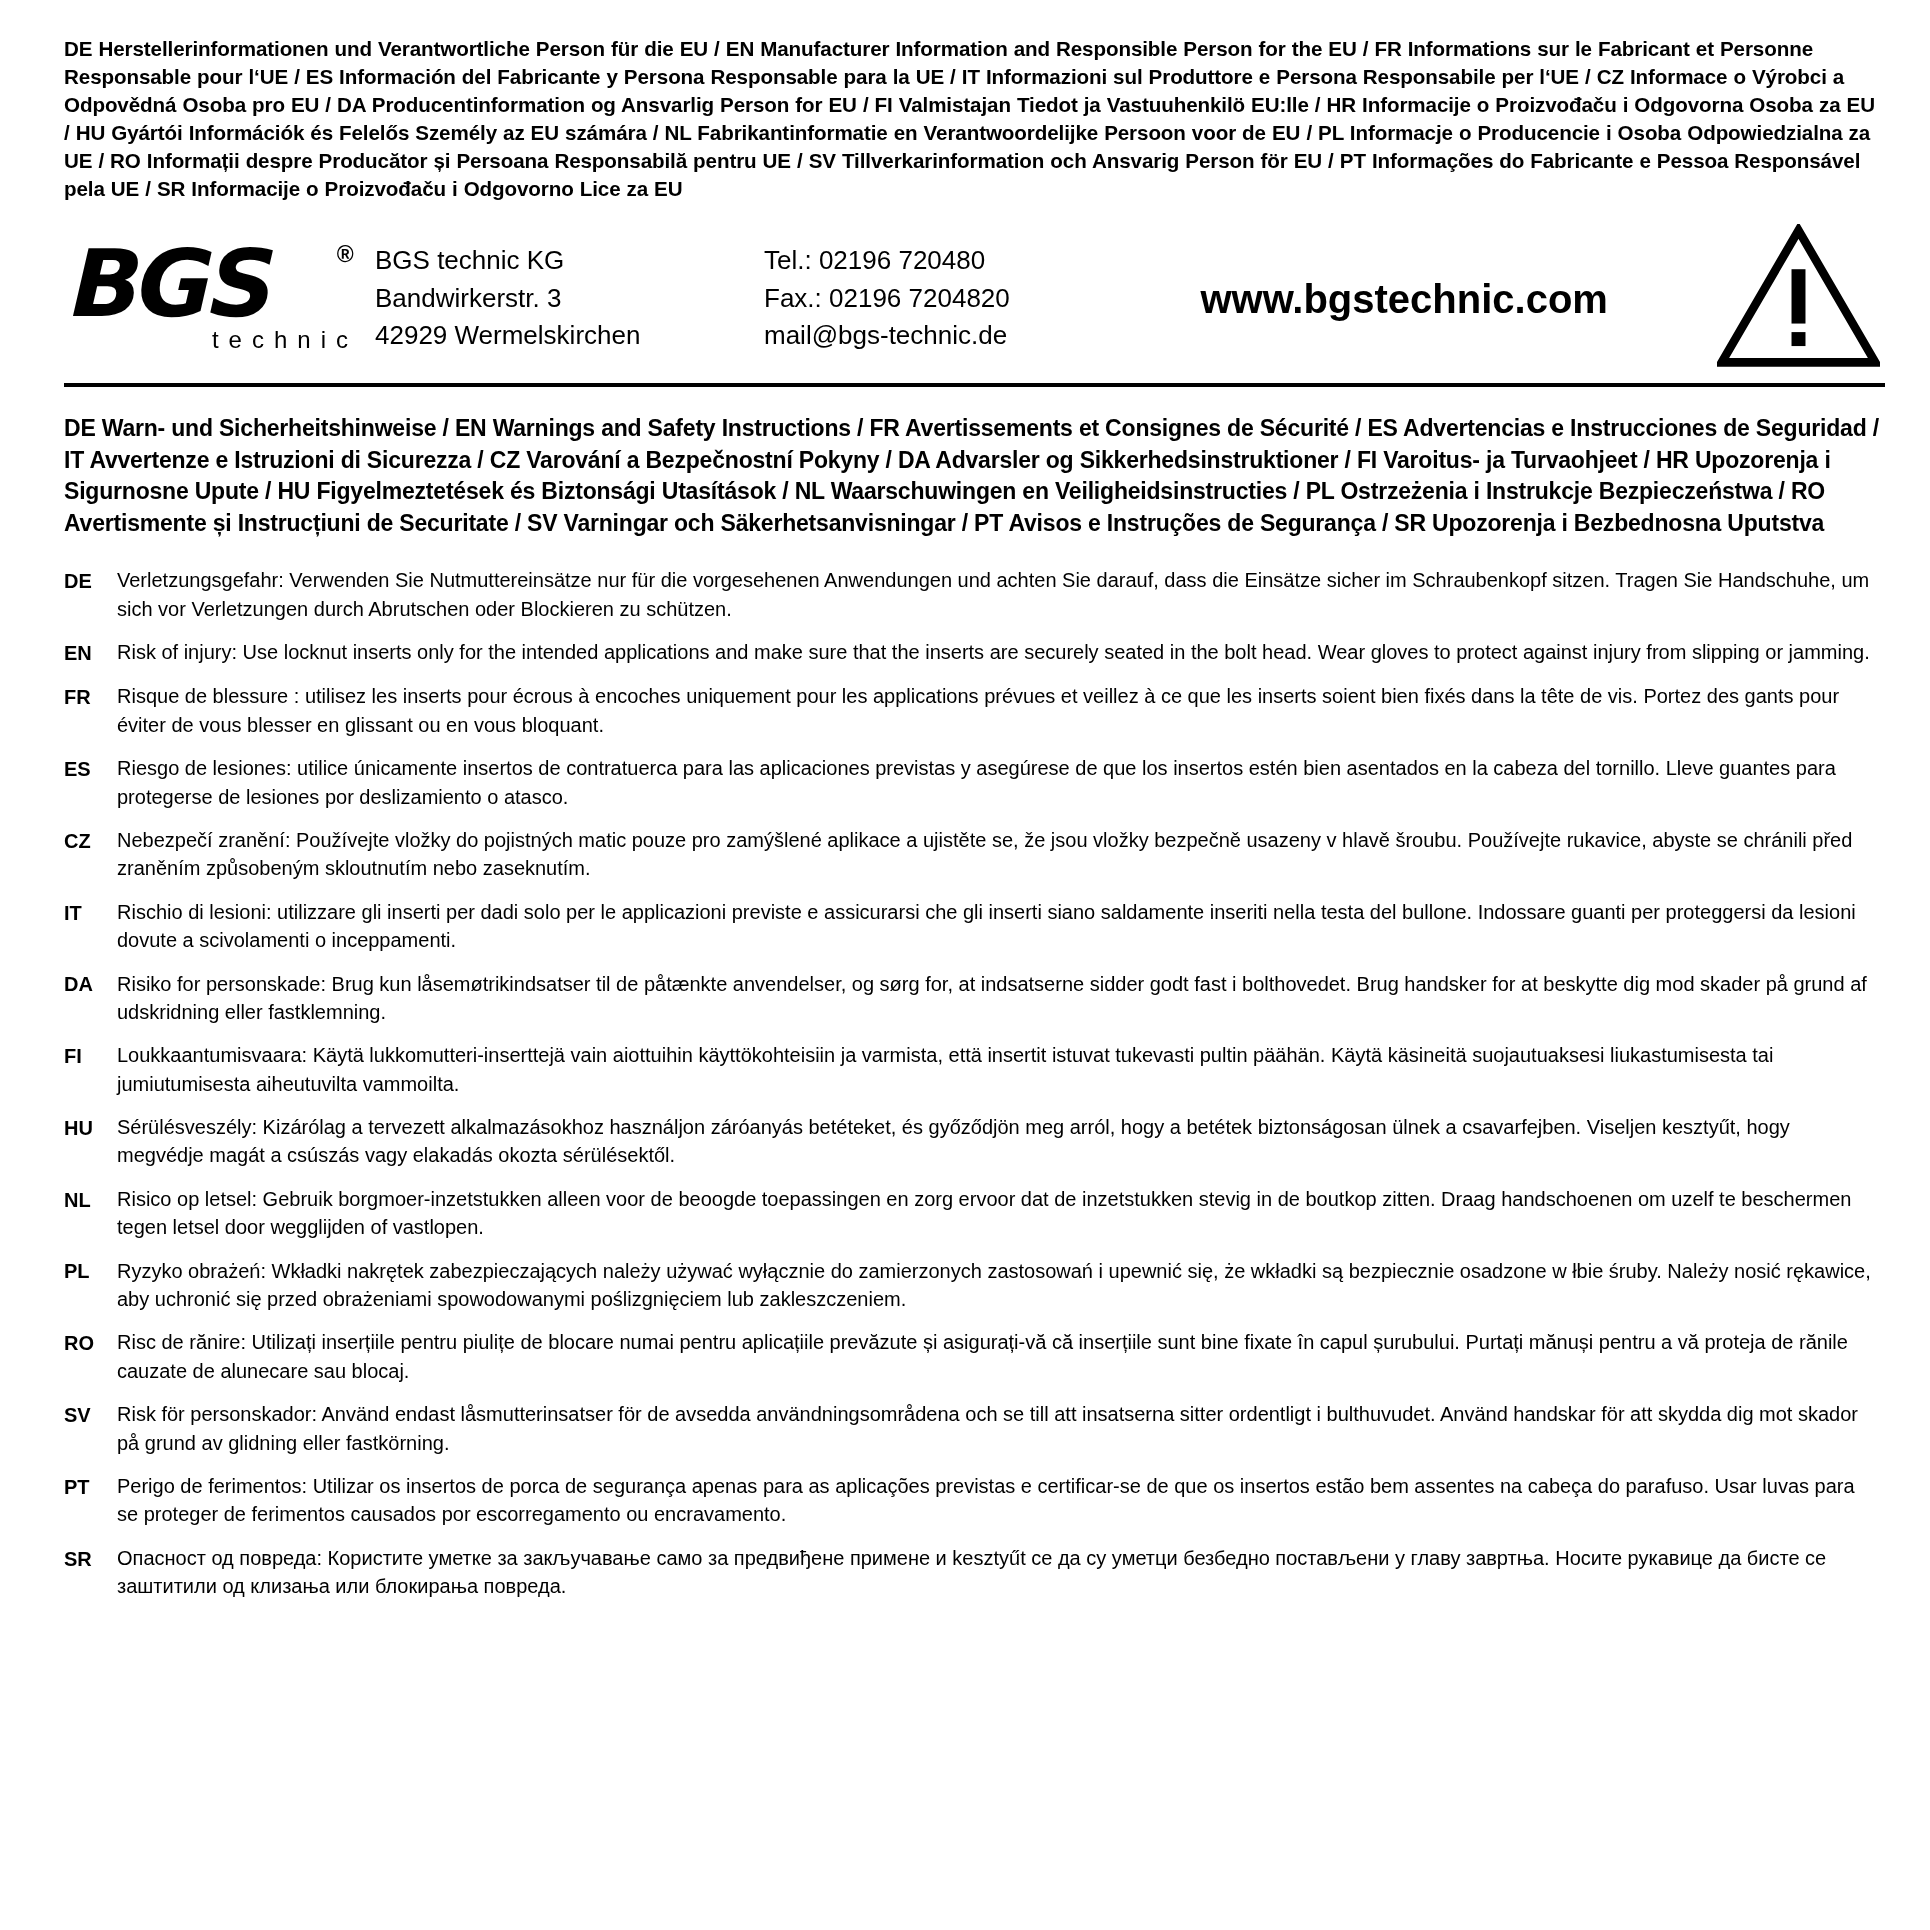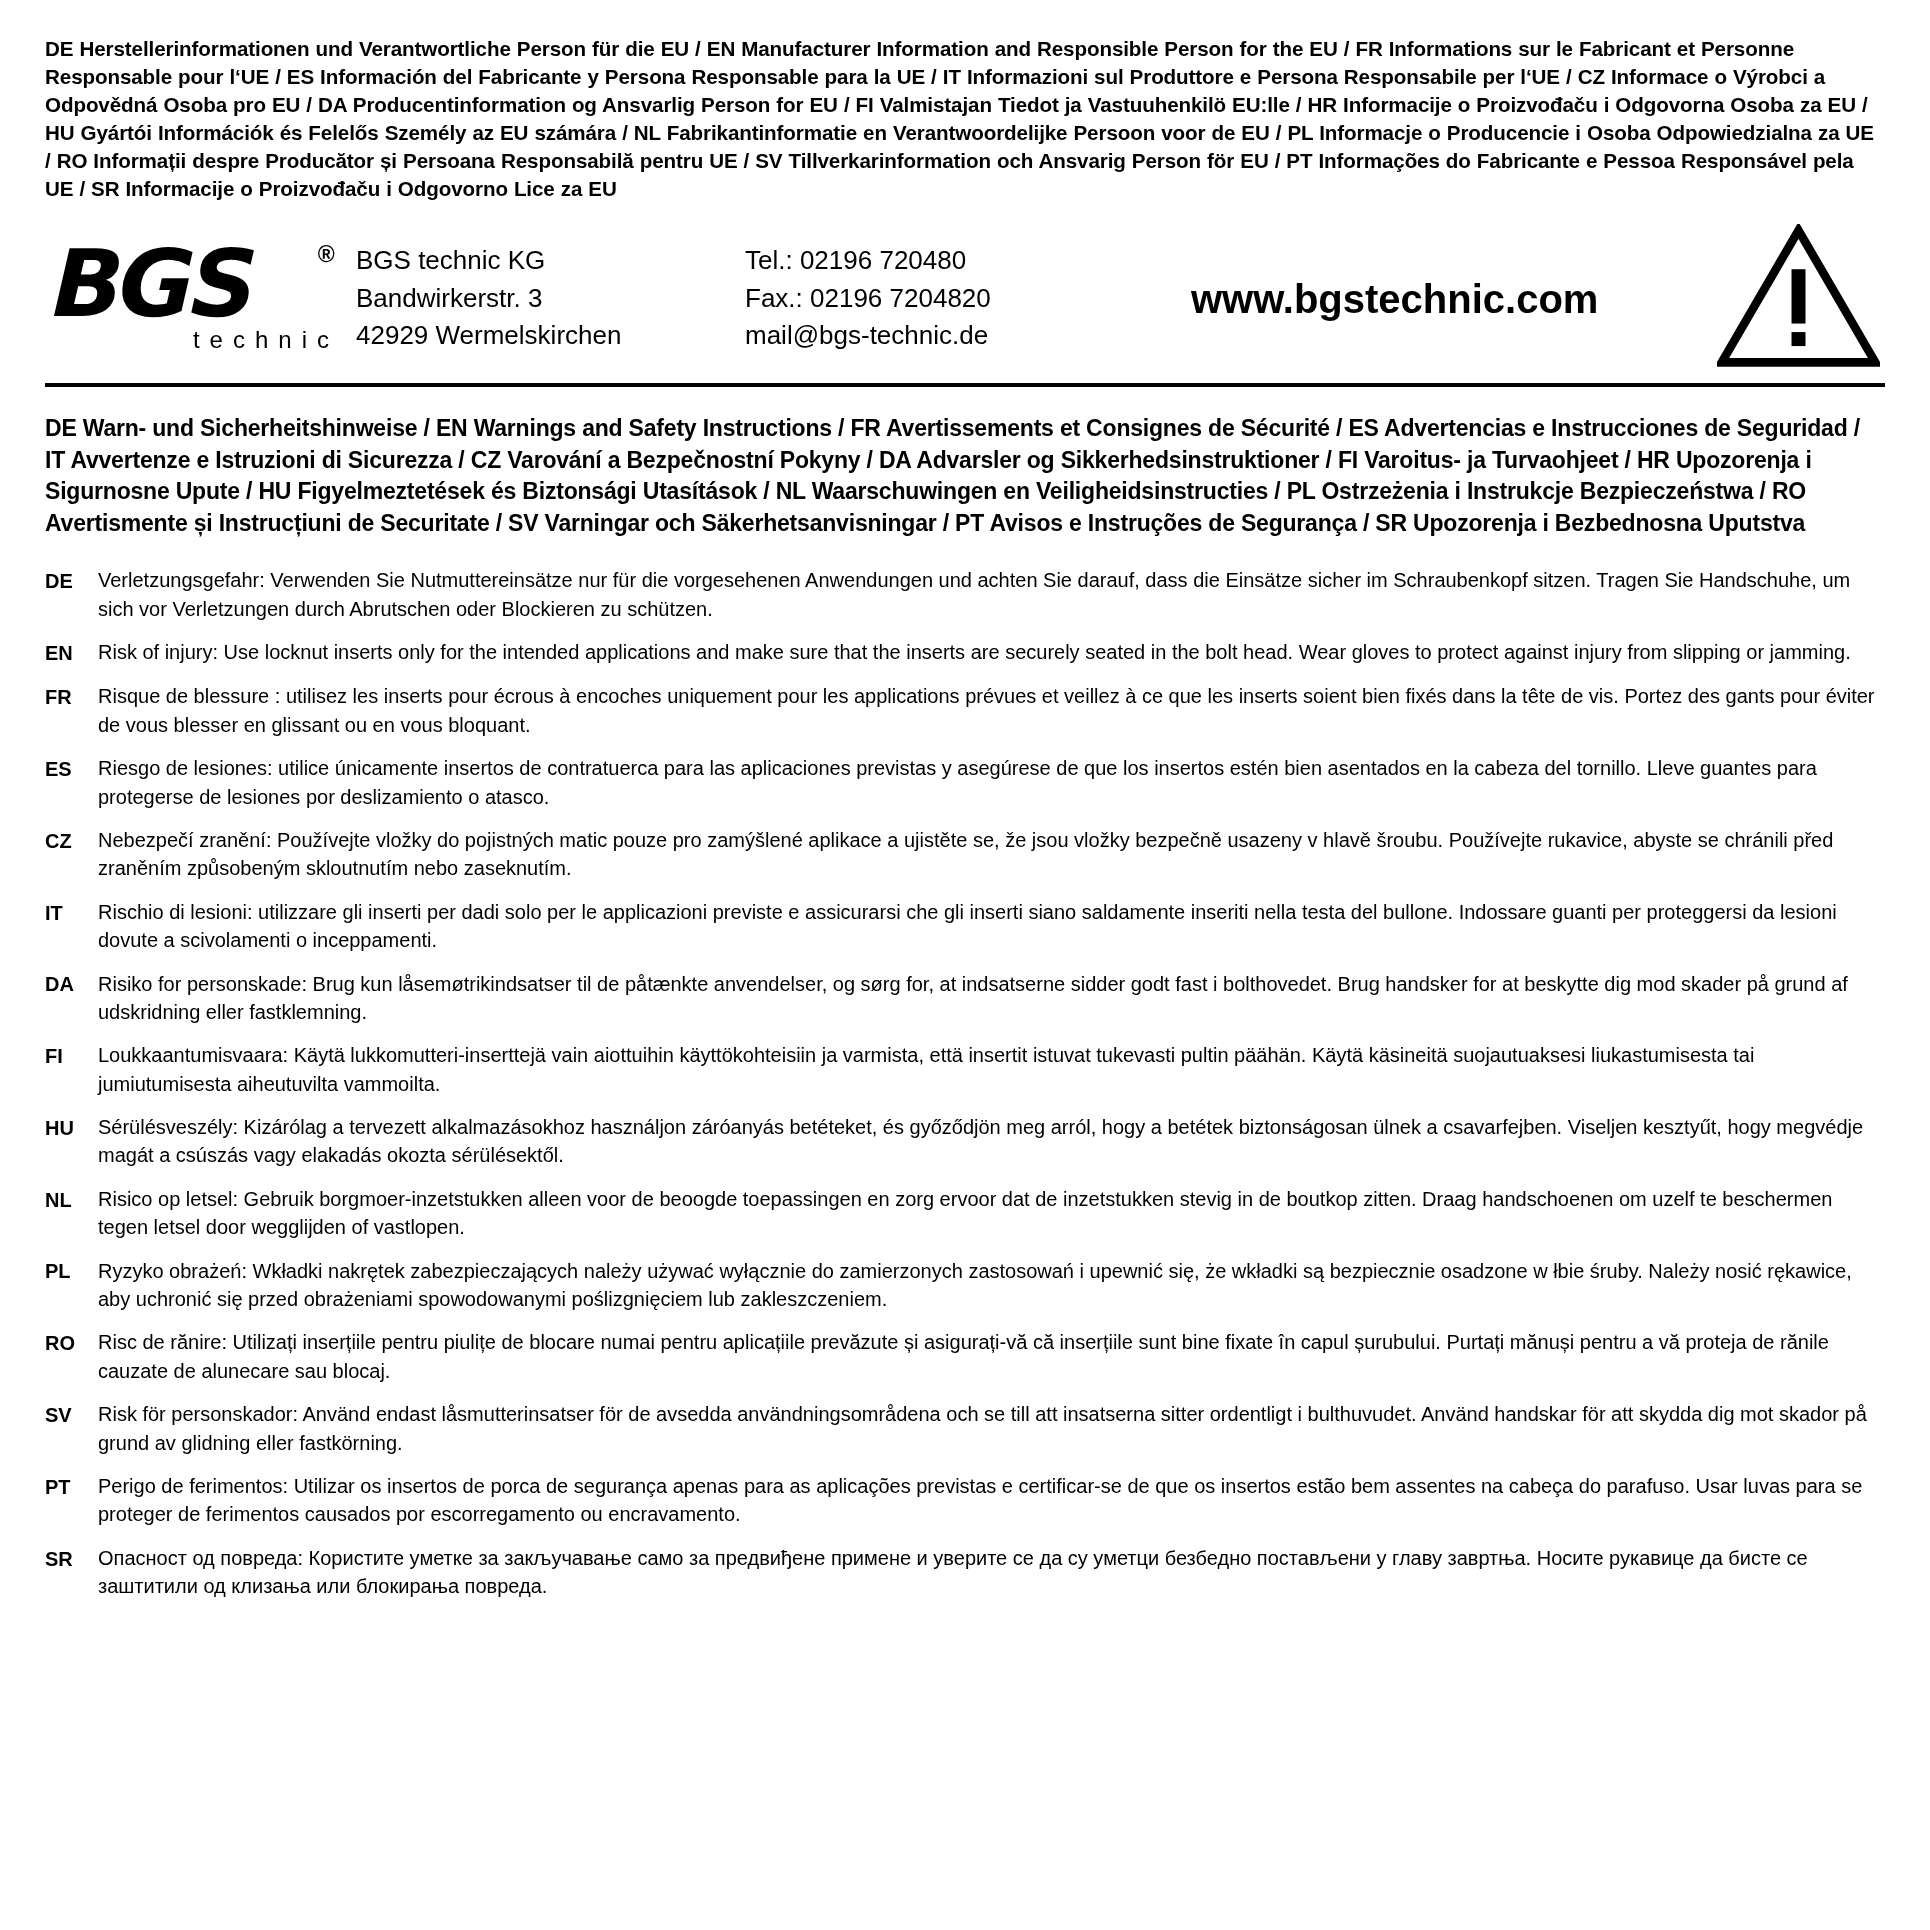--- a/index.html
+++ b/index.html
@@ -11,21 +11,21 @@
     width: 1930px;
     height: 1930px;
     font-family: "Liberation Sans", sans-serif;
     color: #000000;
     -webkit-font-smoothing: antialiased;
   }
   .page {
     box-sizing: border-box;
     width: 1930px;
     height: 1930px;
-    padding: 35px 45px 0 45px;
+    padding: 35px 45px 0 64px;
   }
 
   
   .header-langs {
     font-size: 20.6px;
     font-weight: bold;
     line-height: 1.36;
     letter-spacing: -0.1px;
     text-align: left;
     margin: 0 0 17px 0;
@@ -233,19 +233,19 @@
     <div class="row">
       <div class="row-code">SV</div>
       <div class="row-text">Risk för personskador: Använd endast låsmutterinsatser för de avsedda användningsområdena och se till att insatserna sitter ordentligt i bulthuvudet. Använd handskar för att skydda dig mot skador på grund av glidning eller fastkörning.</div>
     </div>
     <div class="row">
       <div class="row-code">PT</div>
       <div class="row-text">Perigo de ferimentos: Utilizar os insertos de porca de segurança apenas para as aplicações previstas e certificar-se de que os insertos estão bem assentes na cabeça do parafuso. Usar luvas para se proteger de ferimentos causados por escorregamento ou encravamento.</div>
     </div>
     <div class="row">
       <div class="row-code">SR</div>
-      <div class="row-text">Опасност од повреда: Користите уметке за закључавање само за предвиђене примене и уверите се да су уметци безбедно постављени у главу завртња. Носите рукавице да бисте се заштитили од клизања или блокирања повреда.</div>
+      <div class="row-text">Опасност од повреда: Користите уметке за закључавање само за предвиђене примене и kesztyűt се да су уметци безбедно постављени у главу завртња. Носите рукавице да бисте се заштитили од клизања или блокирања повреда.</div>
     </div>
 
   </div>
 
 </div>
 
 
 </body></html>

